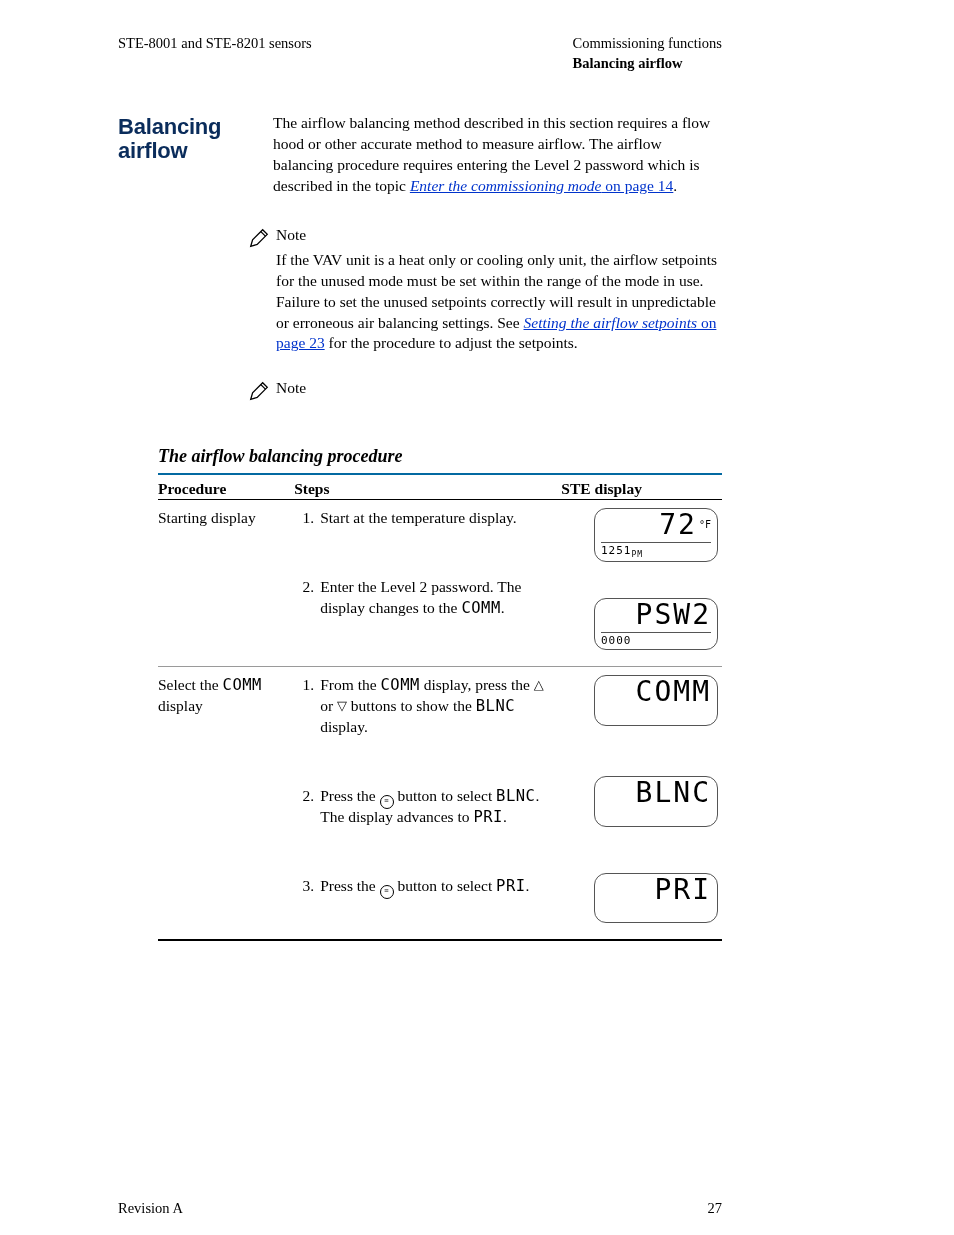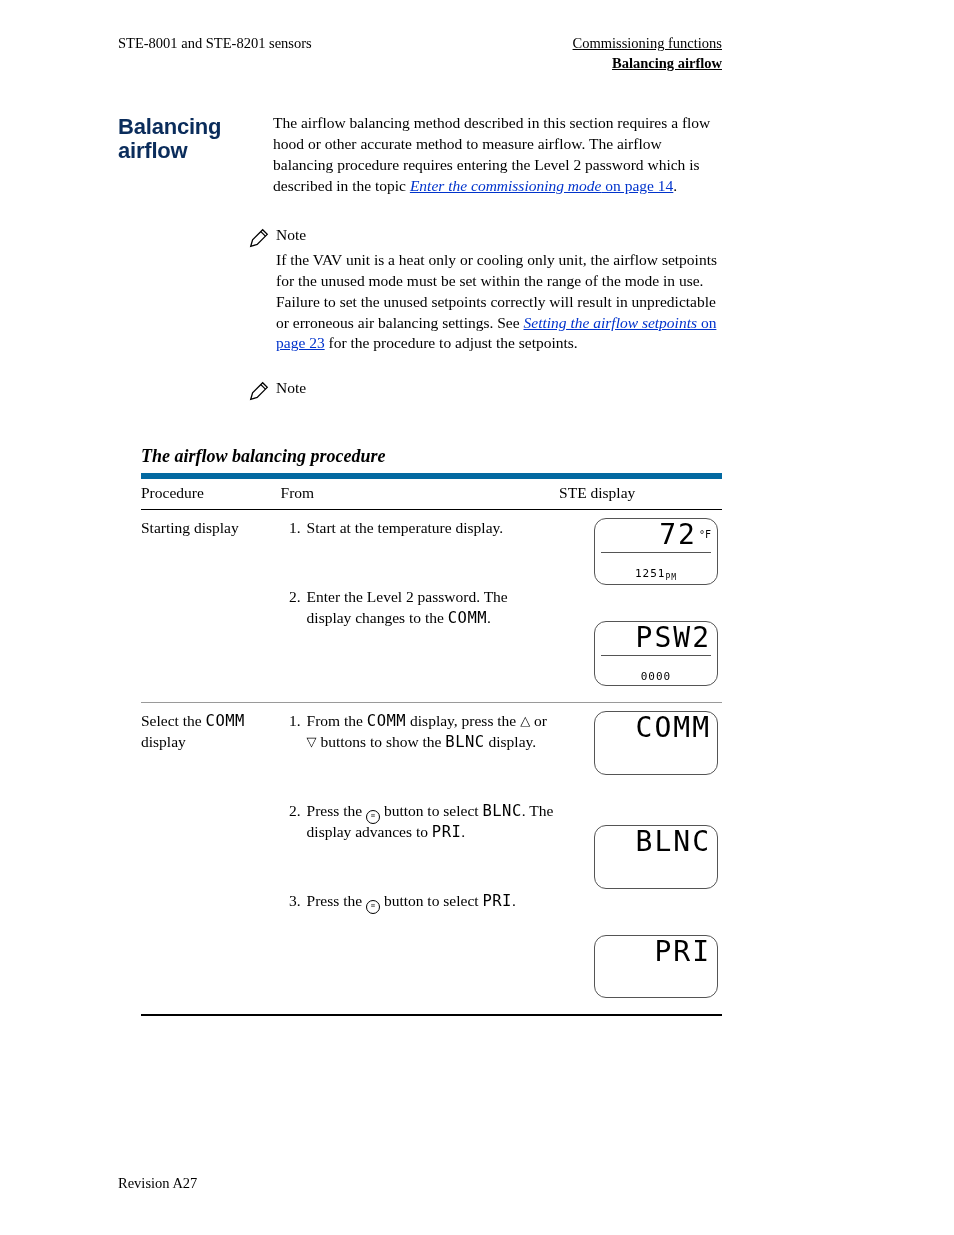--- a/index.html
+++ b/index.html
@@ -18,22 +18,21 @@
     box-sizing: border-box;
     padding: 34px 80px 28px 118px;
     position: relative;
   }
   .running-head {
     display: flex;
     justify-content: space-between;
     font-size: 14.5px;
   }
   .running-right {
-    text-align: right;
-    text-decoration: underline;
+    text-align: left;
   }
   .running-right .sub {
     font-weight: bold;
   }
 
   .main {
     margin-top: 40px;
   }
   .section-row {
     display: flex;
@@ -95,24 +94,24 @@
     margin-bottom: 4px;
   }
 
   table.proc {
     border-collapse: collapse;
     width: 100%;
     font-size: 15.5px;
   }
   table.proc thead th {
     text-align: left;
-    font-weight: normal;
-    border-top: 6px solid #0369a1;
+    font-weight: bold;
+    border-top: 2px solid #0369a1;
     border-bottom: 1px solid #000;
-    padding: 4px 0 6px 0;
+    padding: 4px 0 0 0;
   }
   table.proc tbody tr {
     border-top: 1px solid #9a9a9a;
   }
   table.proc tbody tr.lastrow {
     border-bottom: 2px solid #000;
   }
   table.proc td {
     vertical-align: top;
     padding: 8px 4px 8px 0;
@@ -155,35 +154,35 @@
     display: inline-block;
   }
   .lcd-sup {
     font-size: 10px;
     vertical-align: super;
     margin-left: 2px;
   }
   .lcd-sub {
     font-size: 11px;
     display: block;
-    text-align: center;
+    text-align: left;
     border-top: 1px solid #555;
     margin-top: 2px;
-    padding-top: 14px;
+    padding-top: 1px;
     letter-spacing: 1px;
   }
   .lcd-subpm { font-size: 8px; vertical-align: sub; }
 
   .footer {
     position: absolute;
-    bottom: 41px;
+    bottom: 16px;
     left: 118px;
     right: 80px;
     display: flex;
-    justify-content: flex-start;
+    justify-content: space-between;
     font-size: 14.5px;
   }
 
   .tri  { font-size: 13px; vertical-align: 1px; }
   .circ {
     display:inline-block;
     width:12px; height:12px;
     border:1px solid #000; border-radius:50%;
     position:relative; top:2px;
     line-height:10px; font-size:8px; text-align:center;
@@ -239,27 +238,27 @@
               <path d="M14 5 L19 10"></path>
             </svg>
           </div>
           <div class="note-text-col">
             <div class="note-label">Note</div>
           </div>
         </div>
       </div>
     </div>
 
-    <div style="margin-left:23px;">
+    <div style="margin-left:40px;">
       <div class="subheading">The airflow balancing procedure</div>
       <table class="proc">
         <thead>
           <tr>
             <th>Procedure</th>
-            <th>From</th>
+            <th>Steps</th>
             <th style="text-align:left;">STE display</th>
           </tr>
         </thead>
         <tbody>
 
           <tr>
             <td class="proc-name">Starting display</td>
             <td class="steps-col">
               <div class="step">
                 <div class="num">1.</div>

